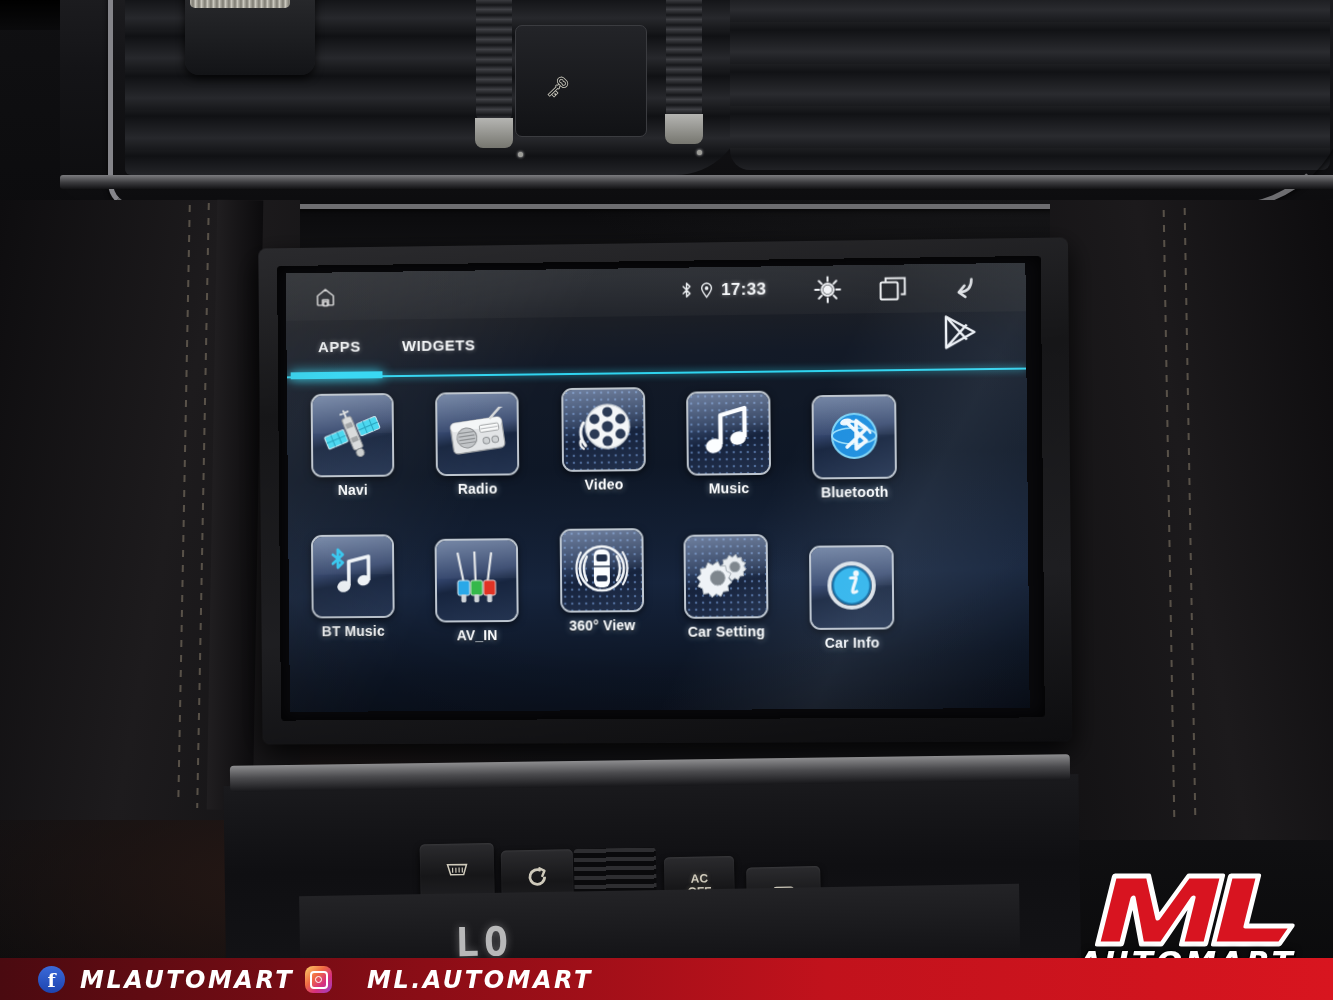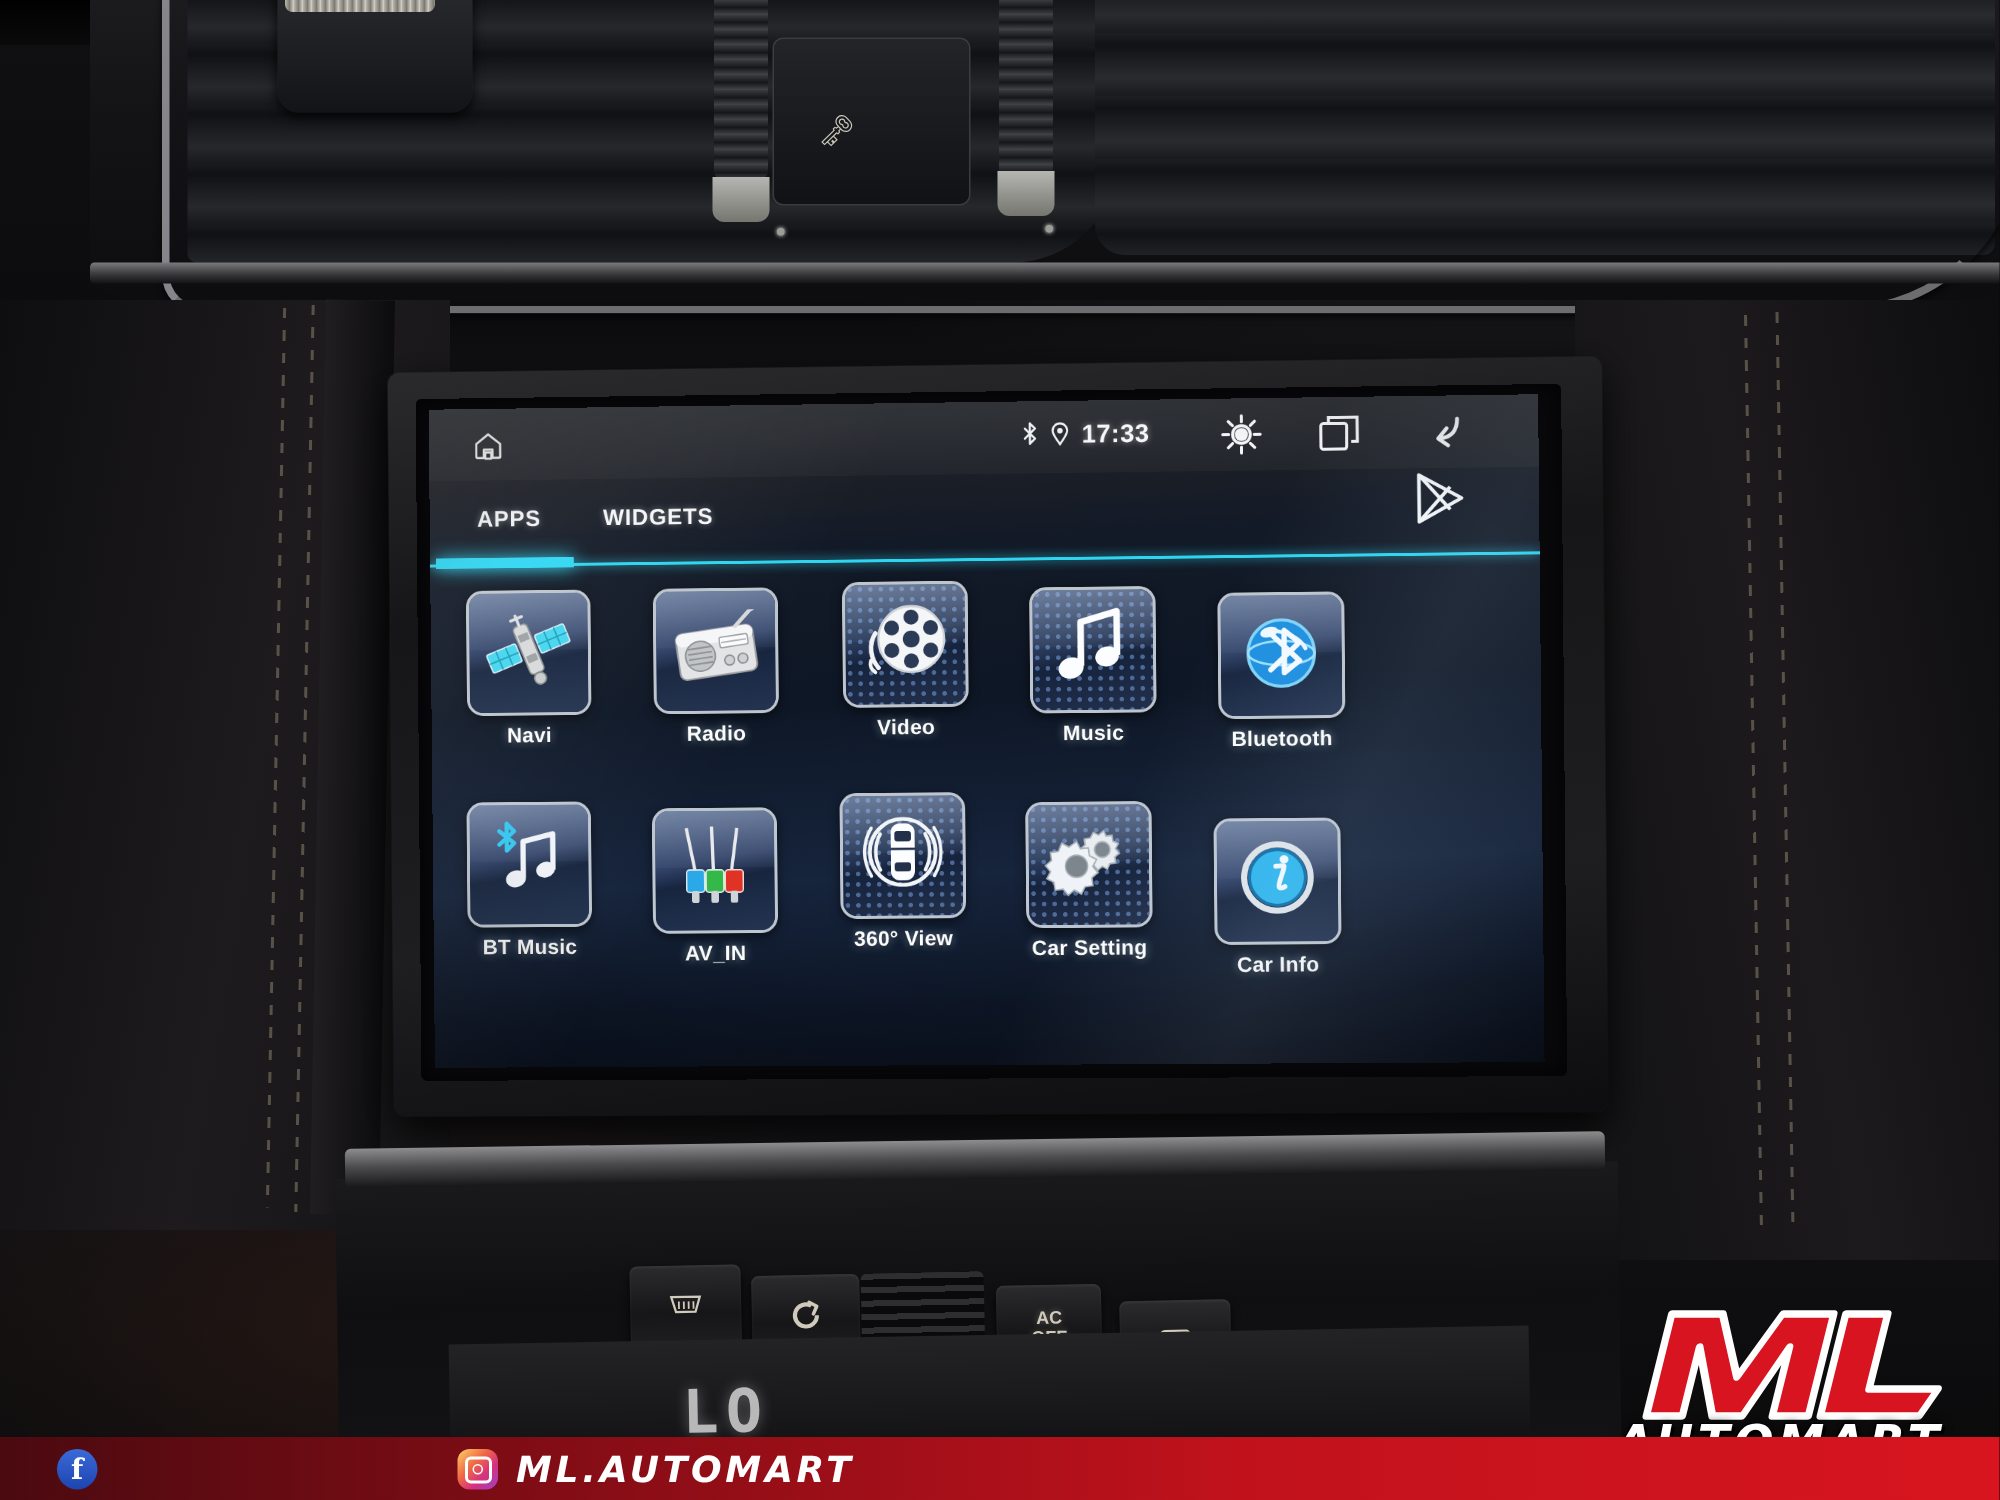--- a/index.html
+++ b/index.html
@@ -180,21 +180,21 @@
      display:flex;align-items:center;justify-content:center;
      color:#fff;font-size:19px;font-weight:bold;font-family:"DejaVu Serif",serif;}
   .fb-txt{position:absolute;left:80px;top:966px;color:#fff;font-size:24px;font-weight:bold;
      font-style:italic;letter-spacing:2.5px;font-family:"DejaVu Sans",sans-serif;}
   .ig-ic{position:absolute;left:305px;top:966px;width:27px;height:27px;border-radius:8px;
      background:linear-gradient(135deg,#fdd36a 0%,#f06a43 38%,#d6307e 66%,#9c41c9 100%);
      display:flex;align-items:center;justify-content:center;}
   .ig-sq{width:14px;height:14px;border:2px solid #fff;border-radius:4px;
      display:flex;align-items:center;justify-content:center;}
   .ig-dot{width:5px;height:5px;border:1.5px solid #fff;border-radius:50%;}
-  .ig-txt{position:absolute;left:344px;top:966px;color:#fff;font-size:24px;font-weight:bold;
+  .ig-txt{position:absolute;left:367px;top:966px;color:#fff;font-size:24px;font-weight:bold;
      font-style:italic;letter-spacing:2.5px;font-family:"DejaVu Sans",sans-serif;}
 </style>
 </head>
 <body>
 
 <div id="stage">
 
   <div class="dash-base"></div>
   <div class="top-shadow"></div>
 
@@ -548,20 +548,21 @@
       <g transform="skewX(-14)">
         <path d="M62 10 H96 L116 52 L136 10 H170 L170 78 H146 L146 32 L126 78 H106 L86 32 L86 78 H62 Z" fill="#d81420" stroke="#ffffff" stroke-width="5" stroke-linejoin="round"></path>
         <path d="M178 10 H206 L206 60 H252 L244 78 H178 Z" fill="#d81420" stroke="#ffffff" stroke-width="5" stroke-linejoin="round"></path>
       </g>
     </svg>
     <div class="logo-automart">AUTOMART</div>
   </div>
 
   <div class="footer"></div>
   <div class="fb-ic">f</div>
+  <div class="fb-txt">MLAUTOMART</div>
   <div class="ig-ic">
     <span class="ig-sq">
         <span class="ig-dot"></span>
       </span>
   </div>
   <div class="ig-txt">ML.AUTOMART</div>
 
 </div>
 
 </body></html>

